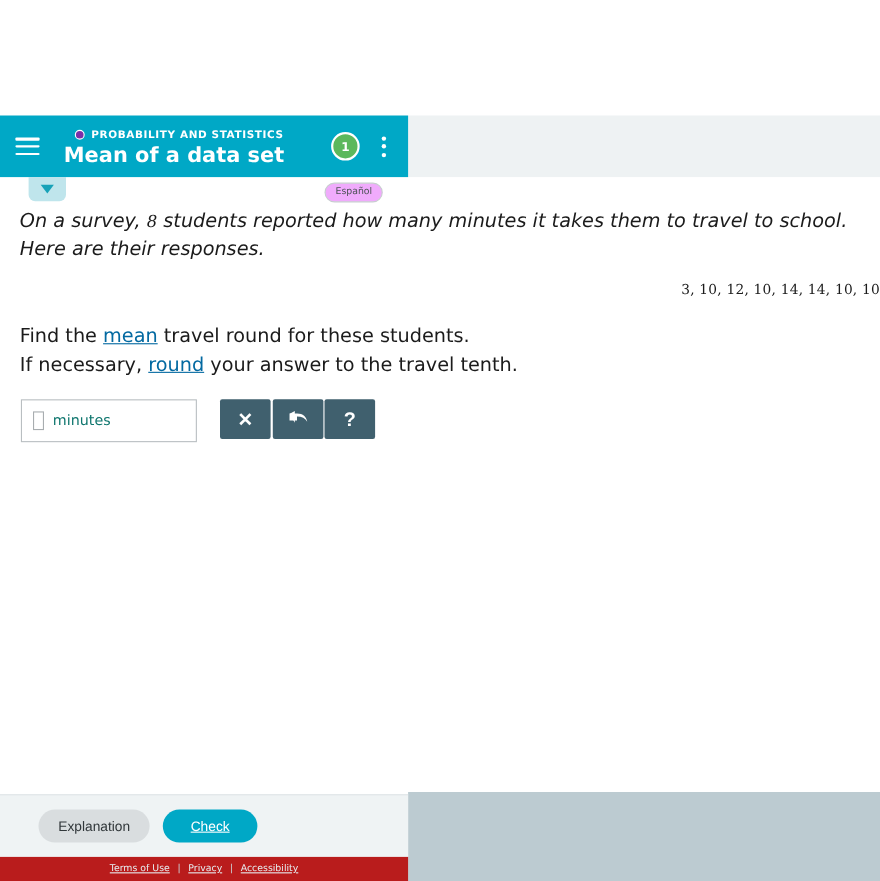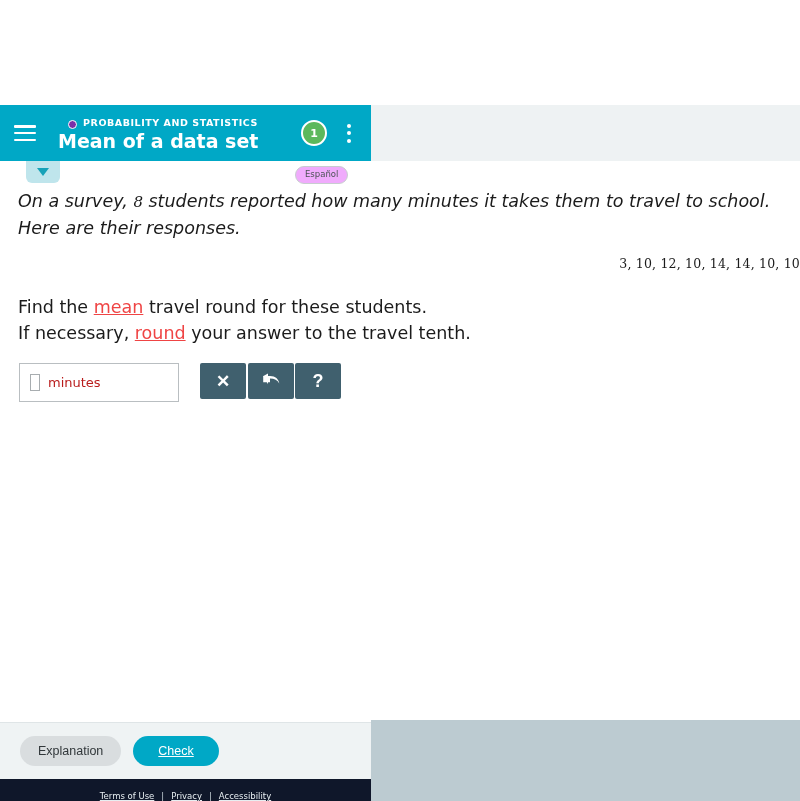--- a/index.html
+++ b/index.html
@@ -60,21 +60,21 @@
   }
 
   .header-titles {
     margin-left: 22px;
     flex: 1 1 auto;
     min-width: 0;
   }
 
   .header-eyebrow {
     display: flex;
-    align-items: flex-end;
+    align-items: center;
     gap: 6px;
     color: #ffffff;
     font-size: 9.5px;
     font-weight: bold;
     letter-spacing: 0.55px;
     line-height: 12px;
     white-space: nowrap;
     padding-left: 10px;
   }
 
@@ -208,21 +208,21 @@
     text-align: right;
   }
 
   .q-instructions {
     margin-top: 22px;
     font-size: 17.5px;
     line-height: 26px;
     color: #1b1b1b;
   }
   .q-instructions a {
-    color: #ef4444;
+    color: #0369a1;
     text-decoration: underline;
     cursor: pointer;
     text-align: center;
   }
 
   
   .answer-row {
     position: absolute;
     left: 19px;
     top: 363px;
@@ -242,21 +242,21 @@
   }
   .answer-box-glyph {
     width: 10px;
     height: 17px;
     border: 1.3px solid #a8adb0;
     flex: 0 0 auto;
   }
   .answer-unit {
     margin-left: 8px;
     font-size: 13px;
-    color: #b91c1c;
+    color: #0f766e;
     line-height: 17px;
   }
 
   .tool-group {
     display: flex;
     margin-left: 21px;
     gap: 1.5px;
   }
   .tool-btn {
     width: 46px;
@@ -295,21 +295,21 @@
   .action-bar {
     position: absolute;
     left: 0;
     top: 722px;
     width: 371px;
     height: 57px;
     background: #eff3f4;
     border-top: 1px solid #dfe5e7;
     display: flex;
     align-items: center;
-    padding-left: 20px;
+    padding-left: 35px;
     gap: 12px;
   }
 
   .btn-explanation {
     height: 30px;
     padding: 0 18px;
     border-radius: 15px;
     background: #d9dddf;
     border: none;
     color: #31373a;
@@ -328,23 +328,23 @@
     text-decoration: underline;
   }
 
   
   .footer {
     position: absolute;
     left: 0;
     top: 779px;
     width: 371px;
     height: 22px;
-    background: #0f172a;
-    display: flex;
-    align-items: flex-end;
+    background: #b91c1c;
+    display: flex;
+    align-items: center;
     justify-content: center;
     gap: 7px;
   }
   .footer a {
     color: #e7eef1;
     font-size: 8.5px;
     text-decoration: underline;
     cursor: pointer;
     white-space: nowrap;
   }

